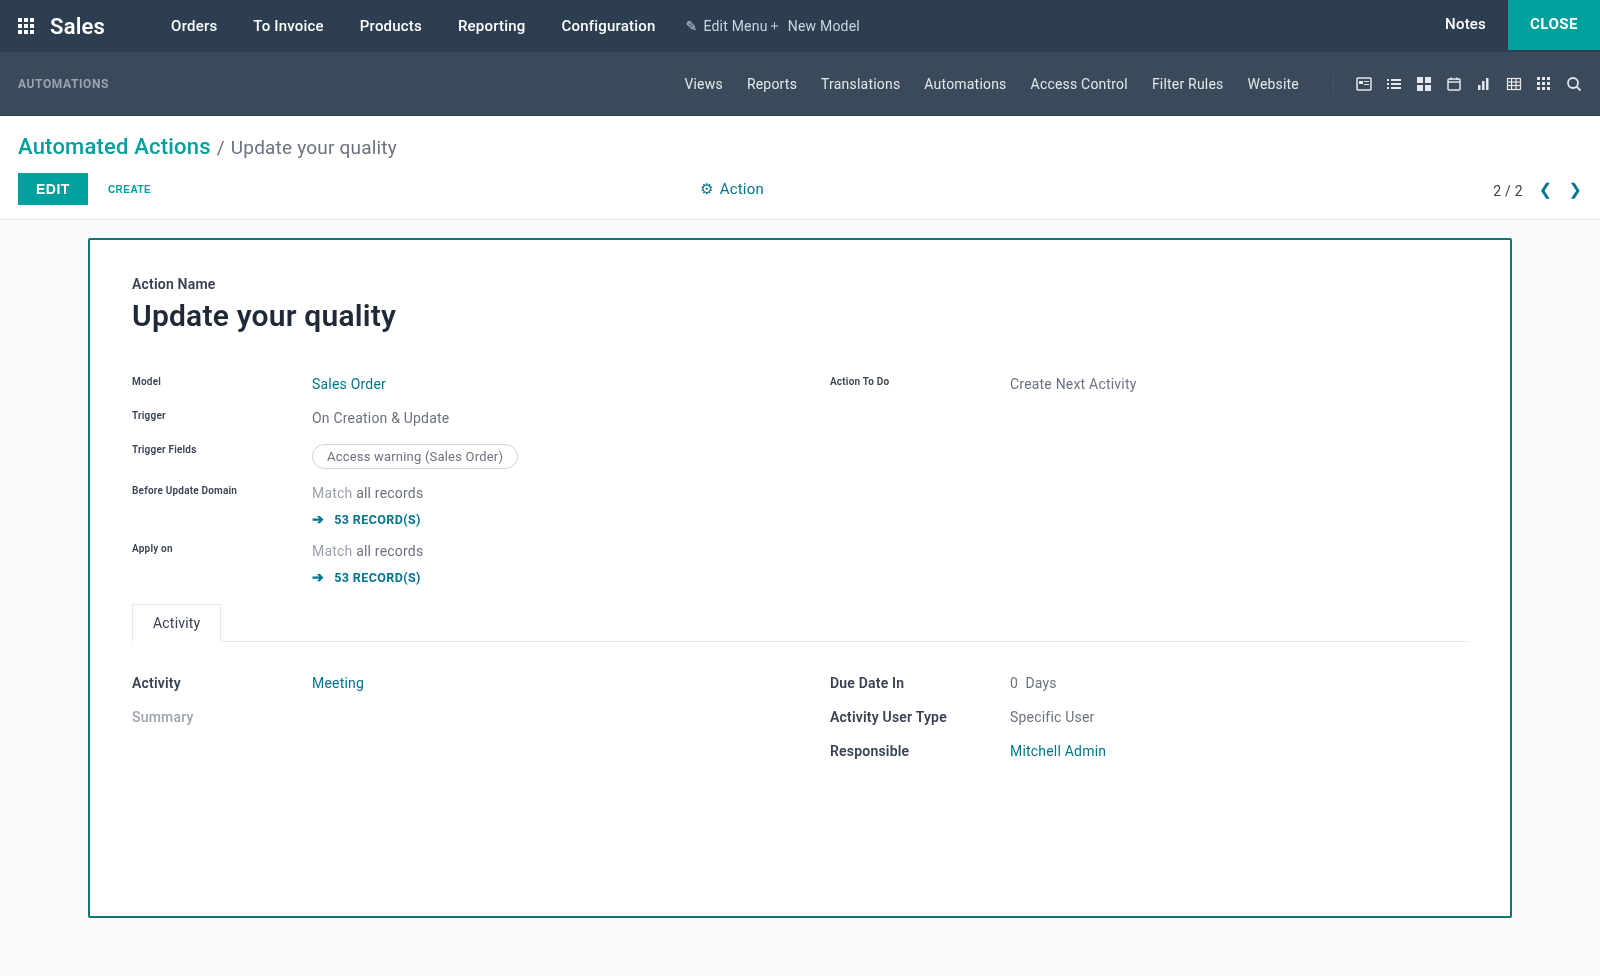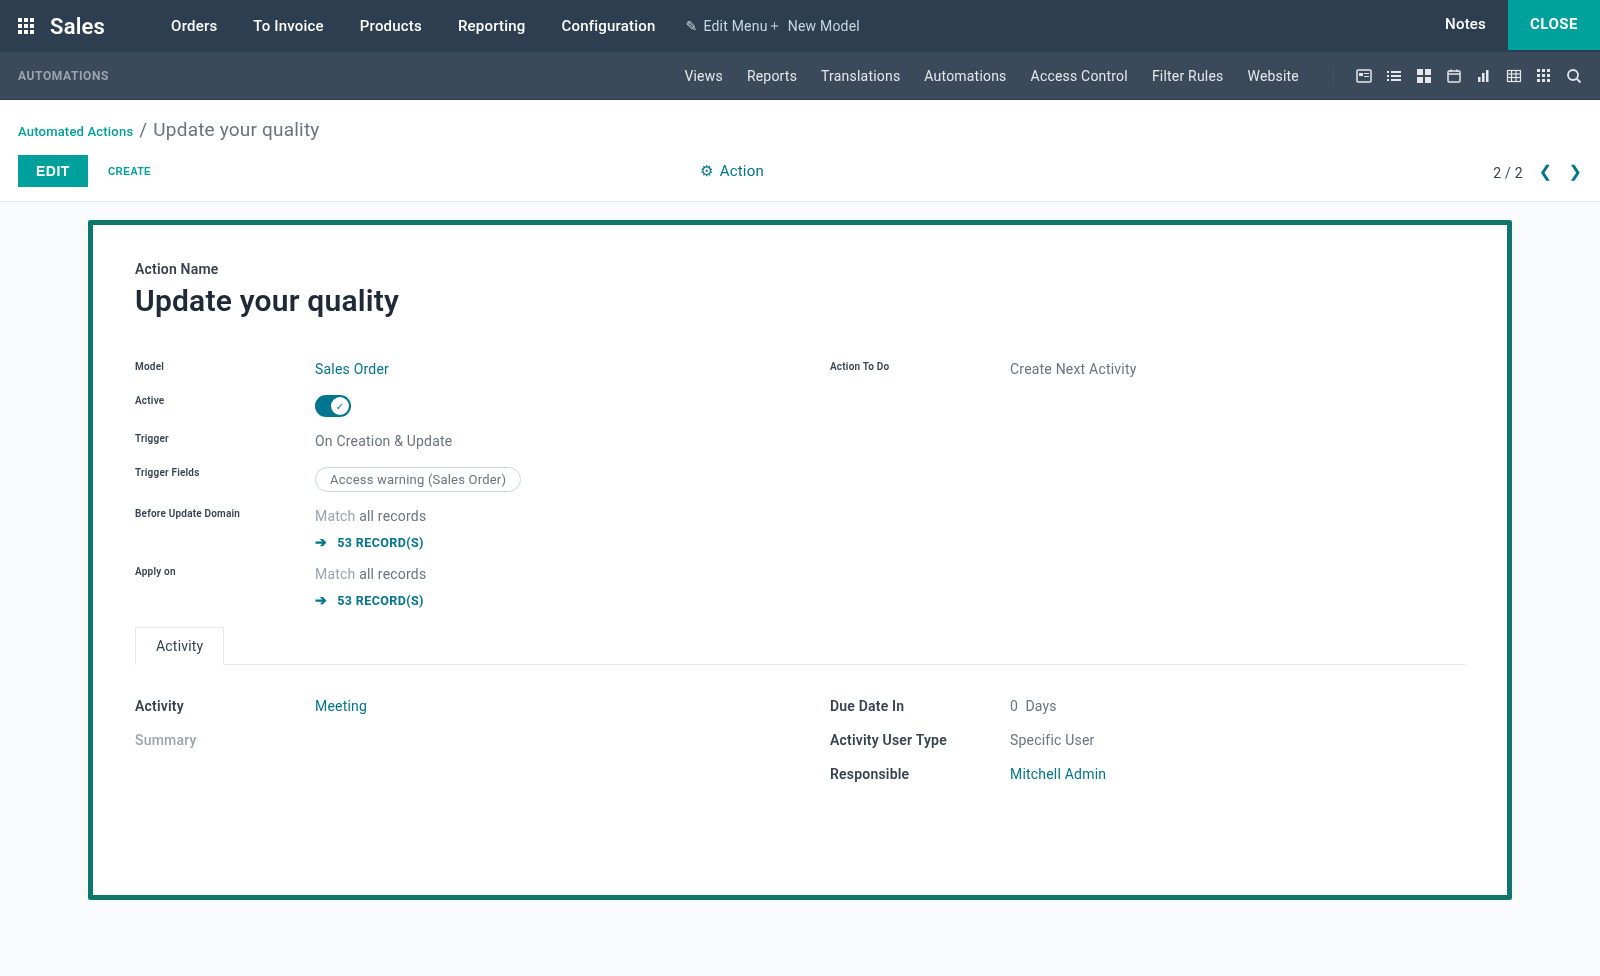--- a/index.html
+++ b/index.html
@@ -12,45 +12,45 @@
 .brand { font-size: 22px; font-weight: 600; margin-right: 48px; }
 .nav-primary { display: flex; gap: 0; }
 .nav-primary a { color: #fff; text-decoration: none; padding: 11px 18px; font-size: 15px; font-weight: 500; line-height: 52px; cursor: pointer; }
 .nav-edit-group { display: flex; margin-left: 12px; }
 .nav-edit-group a { color: #cbd5e1; font-weight: 400; font-size: 14px; display: flex; align-items: center; gap: 6px; }
 .topbar-right { margin-left: auto; display: flex; align-items: flex-end; height: 47px; }
 .notes-link { color: #fff; font-size: 15px; font-weight: 500; padding: 0 22px; line-height: 52px; cursor: pointer; }
 .close-btn { background: #00a09d; color: #fff; font-size: 15px; font-weight: 700; padding: 0 22px; line-height: 52px; cursor: pointer; letter-spacing: 0.5px; }
 
 
-.subbar { background: #3a4a5a; color: #cbd5e1; display: flex; align-items: center; height: 48px; padding: 0 18px; border-bottom: 1px solid #2c3e50; }
+.subbar { background: #3a4a5a; color: #cbd5e1; display: flex; align-items: center; height: 64px; padding: 0 18px; border-bottom: 1px solid #2c3e50; }
 .subbar-title { font-size: 12px; font-weight: 700; letter-spacing: 0.6px; color: #9ca3af; margin-right: 28px; }
 .subnav { margin-left: auto; display: flex; gap: 0; }
 .subnav a { color: #e5e7eb; text-decoration: none; padding: 0 12px; font-size: 14px; line-height: 48px; cursor: pointer; }
 .view-icons { display: flex; gap: 14px; margin-left: 22px; padding-left: 22px; border-left: 1px solid #4b5563; align-items: center; }
 .view-icons .vicon { width: 16px; height: 16px; color: #e5e7eb; cursor: pointer; display: flex; align-items: center; justify-content: center; }
 .view-icons svg { width: 16px; height: 16px; display: block; }
 
 
 .page-head { background: #fff; border-bottom: 1px solid #e5e7eb; }
 .breadcrumb-row { padding: 18px 18px 6px; display: flex; align-items: baseline; }
-.breadcrumb-root { color: #00a09d; font-size: 13px; font-weight: 500; cursor: pointer; }
+.breadcrumb-root { color: #00a09d; font-size: 22px; font-weight: 500; cursor: pointer; }
 .breadcrumb-sep { color: #6b7280; font-size: 19px; margin: 0 6px; }
 .breadcrumb-leaf { color: #6b7280; font-size: 19px; font-weight: 400; }
 
 .action-row { display: flex; align-items: center; padding: 8px 18px 14px; }
 .btn-edit { background: #00a09d; color: #fff; border: none; font-size: 14px; font-weight: 700; padding: 8px 18px; cursor: pointer; letter-spacing: 0.5px; }
 .btn-create { background: none; color: #00a09d; border: none; font-size: 10px; font-weight: 700; padding: 8px 18px; cursor: pointer; letter-spacing: 0.5px; margin-left: 2px; }
 .action-center { position: absolute; left: 700px; display: flex; align-items: center; gap: 6px; color: #00758f; font-size: 15px; cursor: pointer; }
 .pager { margin-left: auto; display: flex; align-items: flex-end; gap: 16px; color: #374151; font-size: 14px; }
 .pager-arrow { color: #00758f; cursor: pointer; font-size: 16px; }
 
 
 .sheet-wrap { padding: 18px 88px 0; }
-.sheet { background: #fff; border: 5px solid #0f766e; border-radius: 2px; padding: 36px 42px; min-height: 680px; }
+.sheet { background: #fff; border: 2px solid #0f766e; border-radius: 2px; padding: 36px 42px; min-height: 680px; }
 .field-label-top { font-size: 14px; font-weight: 600; color: #374151; margin-bottom: 6px; }
 .record-title { font-size: 30px; font-weight: 600; color: #1f2937; margin-bottom: 34px; }
 
 .form-grid { display: flex; gap: 60px; margin-bottom: 12px; }
 .form-col { flex: 1; }
 .form-row { display: flex; align-items: flex-start; padding: 7px 0; min-height: 34px; }
 .form-row-lbl { width: 180px; font-size: 10px; font-weight: 600; color: #374151; flex-shrink: 0; padding-top: 2px; }
 .form-row-val { font-size: 14px; color: #6b7280; padding-top: 2px; }
 .form-row-val.link { color: #00758f; cursor: pointer; }
 
@@ -228,28 +228,20 @@
     <div class="record-title">Update your quality</div>
 
     <div class="form-grid">
 
       <div class="form-col">
         <div class="form-row">
           <div class="form-row-lbl">Model</div>
           <div class="form-row-val link">Sales Order</div>
         </div>
         <div class="form-row">
-          <div class="form-row-lbl">Active</div>
-          <div class="form-row-val">
-            <div class="toggle">
-                <div class="knob">✓</div>
-              </div>
-          </div>
-        </div>
-        <div class="form-row">
           <div class="form-row-lbl">Trigger</div>
           <div class="form-row-val">On Creation &amp; Update</div>
         </div>
         <div class="form-row">
           <div class="form-row-lbl">Trigger Fields</div>
           <div class="form-row-val">
             <span class="tag-chip">Access warning (Sales Order)</span>
           </div>
         </div>
         <div class="form-row">

